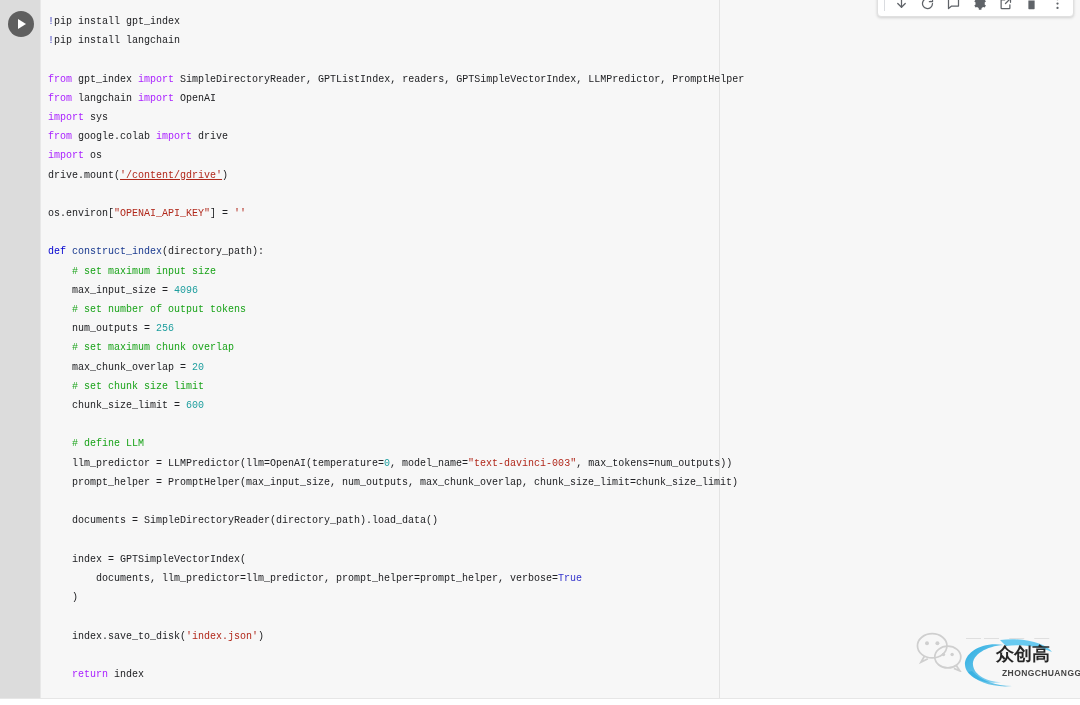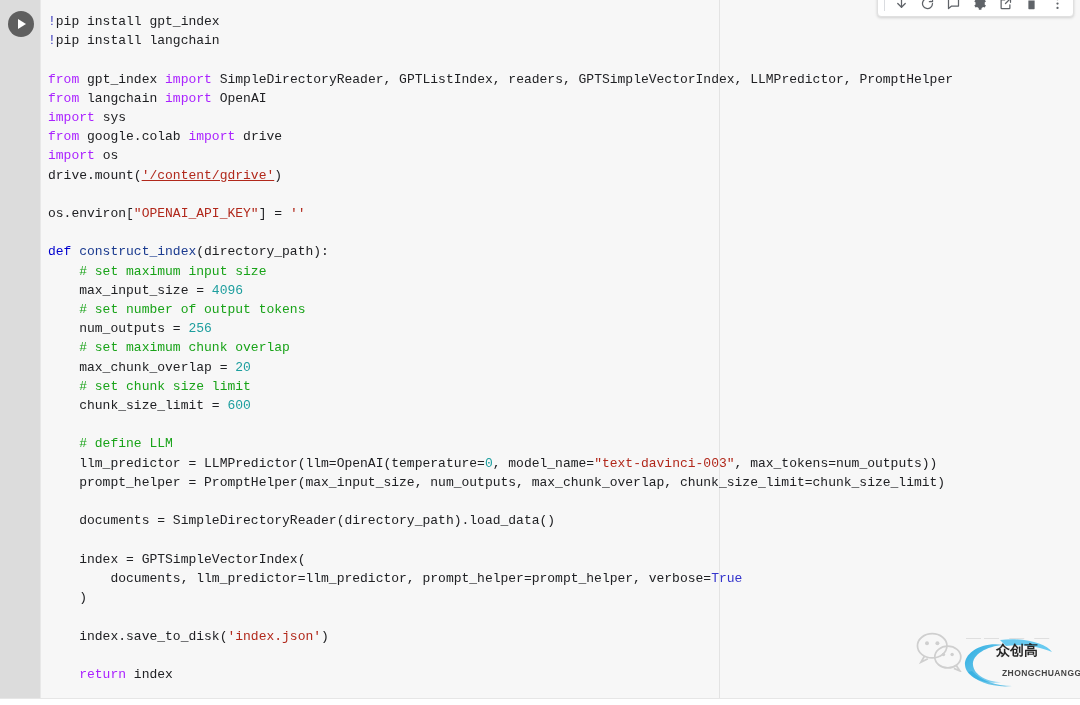--- a/index.html
+++ b/index.html
@@ -104,21 +104,21 @@
     background: #e3e3e3;
     z-index: 1;
   }
 
   pre.code {
     position: relative;
     z-index: 2;
     margin: 0;
     padding: 12px 0 0 7px;
     font-family: "Liberation Mono", "DejaVu Sans Mono", monospace;
-    font-size: 13px;
+    font-size: 10px;
     line-height: 19.2px;
     color: #202124;
     white-space: pre;
     tab-size: 4;
   }
 
   
   .kw      { color: #aa22ff; }   
   .kw2     { color: #0000cf; }   
   .fname   { color: #1a3a8f; }   
@@ -167,21 +167,21 @@
     left: 52px;
     top: 18px;
     width: 116px;
     height: 50px;
   }
   .wm-cn {
     position: absolute;
     left: 36px;
     top: 4px;
     font-family: "DejaVu Sans", "Liberation Sans", sans-serif;
-    font-size: 14px;
+    font-size: 18px;
     font-weight: bold;
     color: #1a1a1a;
     letter-spacing: 0px;
     white-space: nowrap;
     text-align: center;
   }
   .wm-en {
     position: absolute;
     left: 42px;
     top: 30px;

